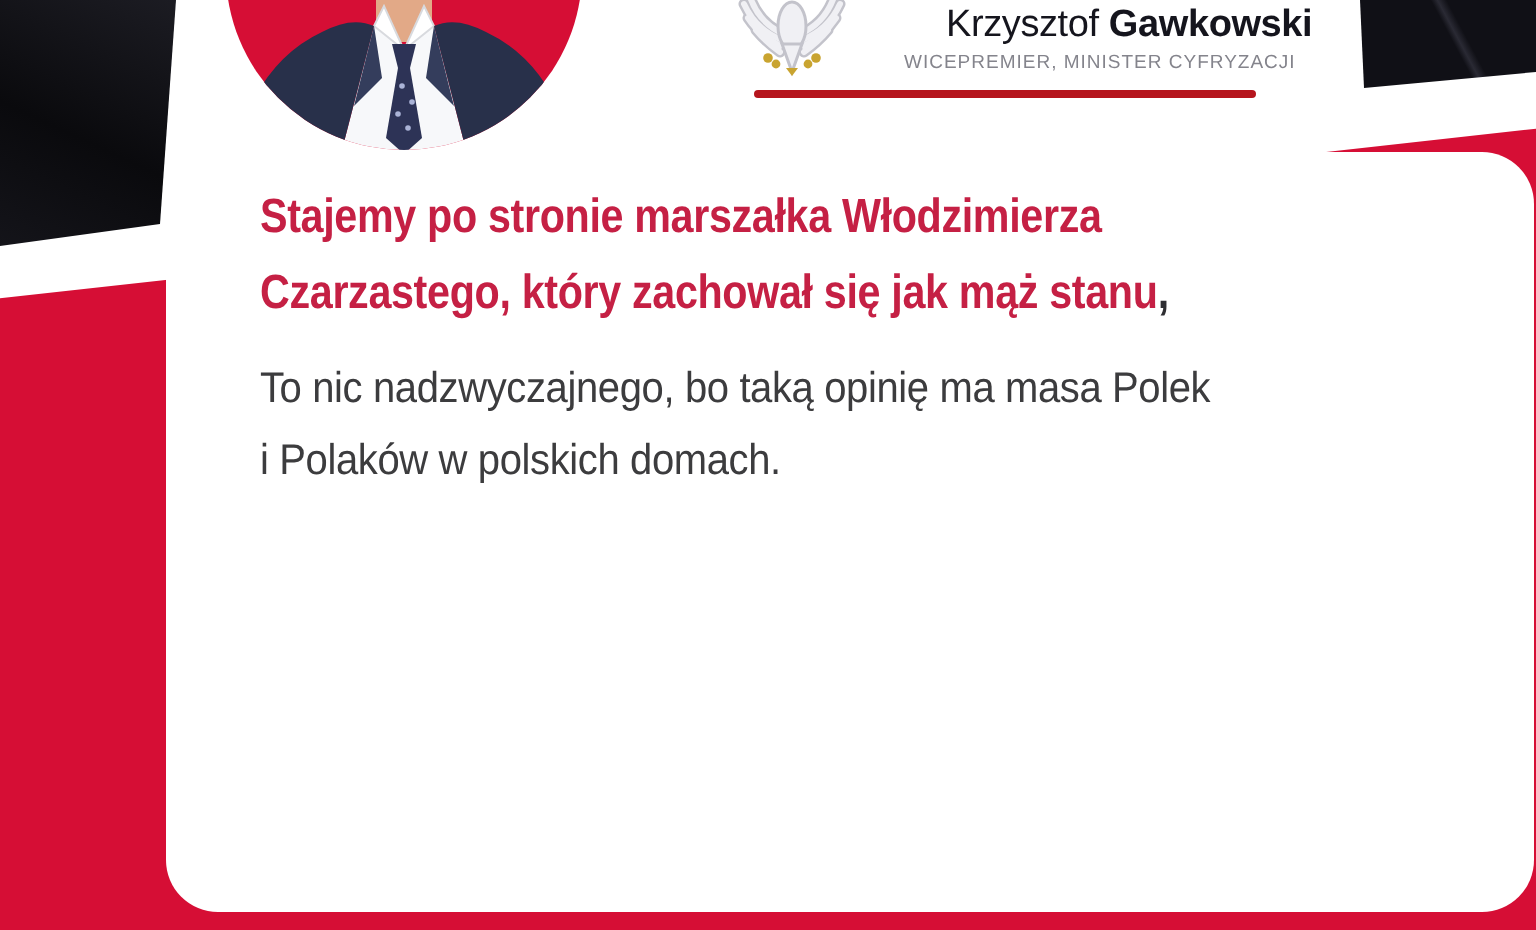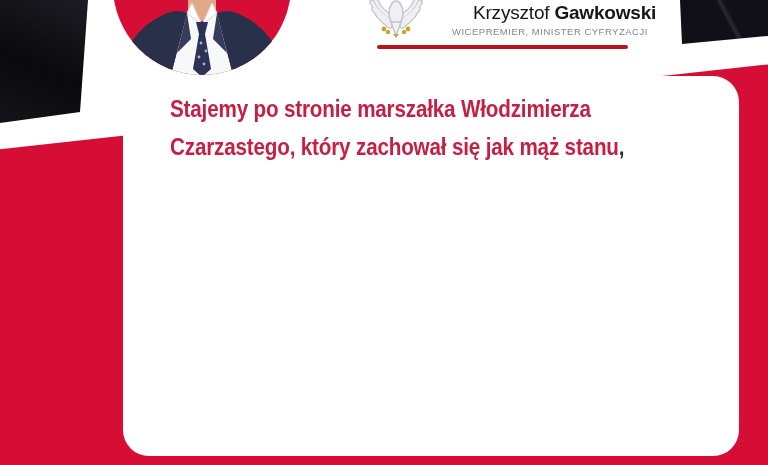--- a/index.html
+++ b/index.html
@@ -19,22 +19,22 @@
     background:linear-gradient(62deg,#101016 54%,#2a2a34 57%,#101016 61%);
     clip-path:polygon(0 0,100% 0,100% 36px,2px 44px);
   }
   
   .red-bg{
     position:absolute;left:-80px;top:158px;width:1000px;height:520px;
     background:#d60e35;transform:rotate(-6.3deg);transform-origin:top left;
   }
   
   .card{
-    position:absolute;left:83px;top:76px;width:616px;height:380px;
-    background:#ffffff;border-radius:26px;margin-left:40px;
+    position:absolute;left:83px;top:76px;width:684px;height:380px;
+    background:#ffffff;border-radius:26px;
   }
   .card-inner{padding:14px 26px 0 47px;}
   .hl-line{
     font-size:24px;font-weight:bold;color:#c52044;line-height:38px;
     white-space:nowrap;transform:scaleX(0.86);transform-origin:left center;
     letter-spacing:-0.2px;
   }
   .hl-line .dark{color:#2e2e32;}
   .headline{margin-bottom:10px;}
   .para{margin:0 0 21px 0;}
@@ -76,20 +76,24 @@
   <div class="red-bg"></div>
 
   <div class="card">
     <div class="card-inner">
       <div class="headline">
         <div class="hl-line">Stajemy po stronie marszałka Włodzimierza</div>
         <div class="hl-line"><span>Czarzastego, który zachował się jak mąż stanu</span><span class="dark">,</span></div>
       </div>
 
 
+      <div class="para">
+        <div class="para-line">To nic nadzwyczajnego, bo taką opinię ma masa Polek</div>
+        <div class="para-line">i Polaków w polskich domach.</div>
+      </div>
 
     </div>
   </div>
 
   <div class="avatar">
     <svg viewBox="0 0 178 178" aria-hidden="true">
 
       <rect x="75" y="90" width="28" height="34" rx="8" fill="#e2a987"></rect>
 
       <path d="M58,178 L74,116 L89,128 L104,116 L120,178 Z" fill="#f7f8fa"></path>

